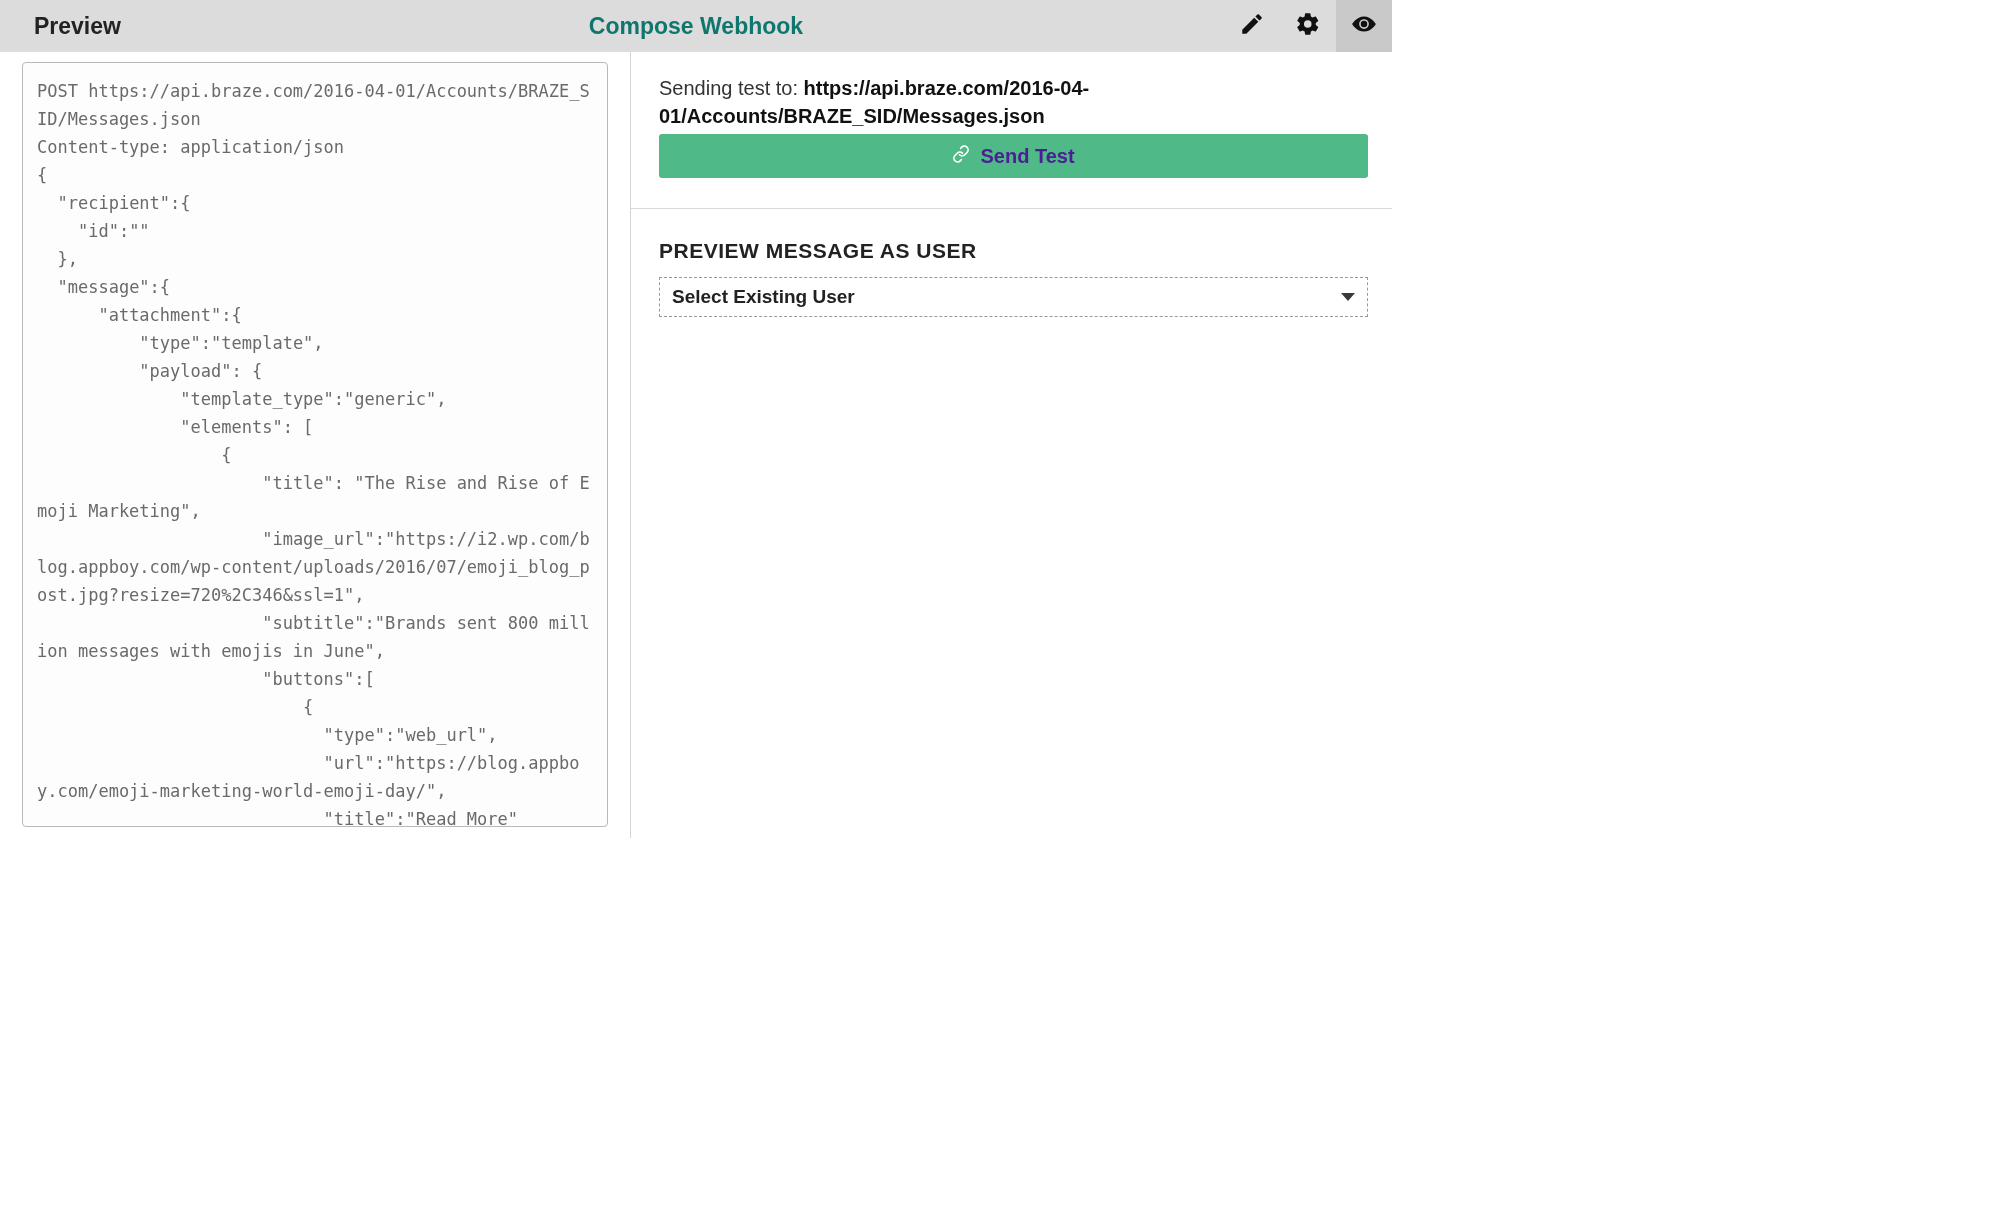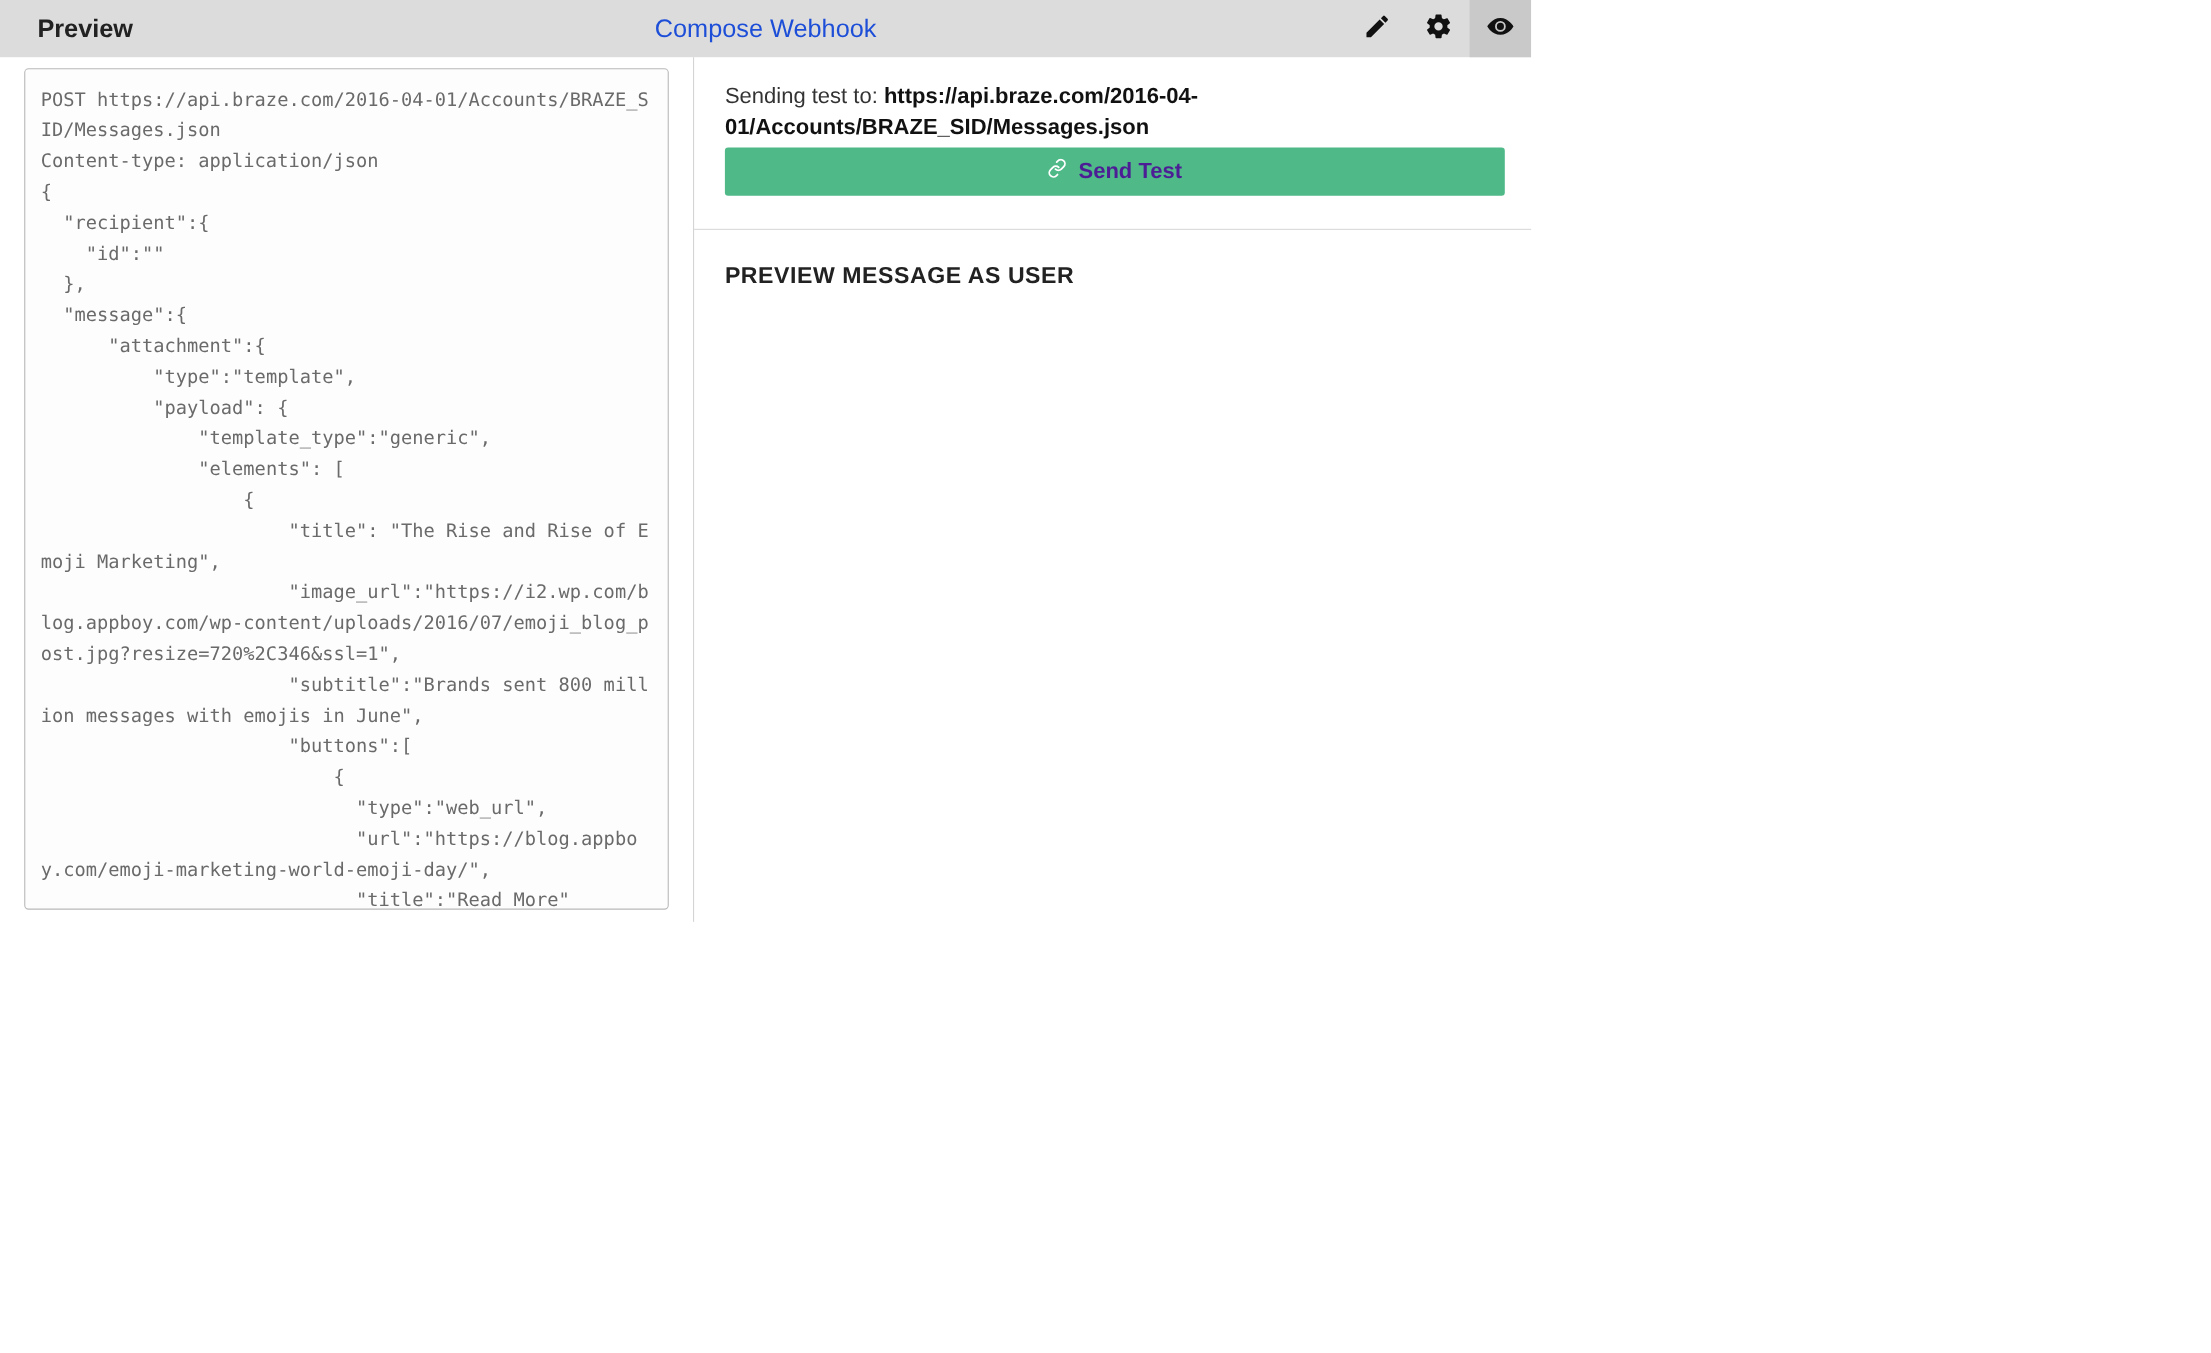--- a/index.html
+++ b/index.html
@@ -19,22 +19,22 @@
     position: relative;
   }
   .header-left-title {
     font-size: 23px;
     font-weight: 700;
     color: #222;
     padding-left: 34px;
   }
   .header-center-title {
     font-size: 23px;
-    font-weight: 400;
-    color: #1d4ed8;
+    font-weight: 700;
+    color: #0f766e;
     position: absolute;
     left: 50%;
     transform: translateX(-50%);
   }
   .header-actions {
     position: absolute;
     right: 0;
     top: 0;
     height: 100%;
     display: flex;
@@ -220,14 +220,18 @@
       <span>
         <svg viewBox="0 0 24 24" fill="none" stroke="#fff" stroke-width="2.2" stroke-linecap="round" stroke-linejoin="round">
             <path d="M10 13a5 5 0 0 0 7.07 0l3-3a5 5 0 0 0-7.07-7.07l-1.5 1.5"></path>
             <path d="M14 11a5 5 0 0 0-7.07 0l-3 3a5 5 0 0 0 7.07 7.07l1.5-1.5"></path>
           </svg>
       </span>
       <span>Send Test</span>
     </button>
     <hr class="divider">
     <div class="section-title">PREVIEW MESSAGE AS USER</div>
+    <div class="select-box">
+      <span>Select Existing User</span>
+      <span class="chevron"></span>
+    </div>
   </div>
 </div>
 
 </body></html>

